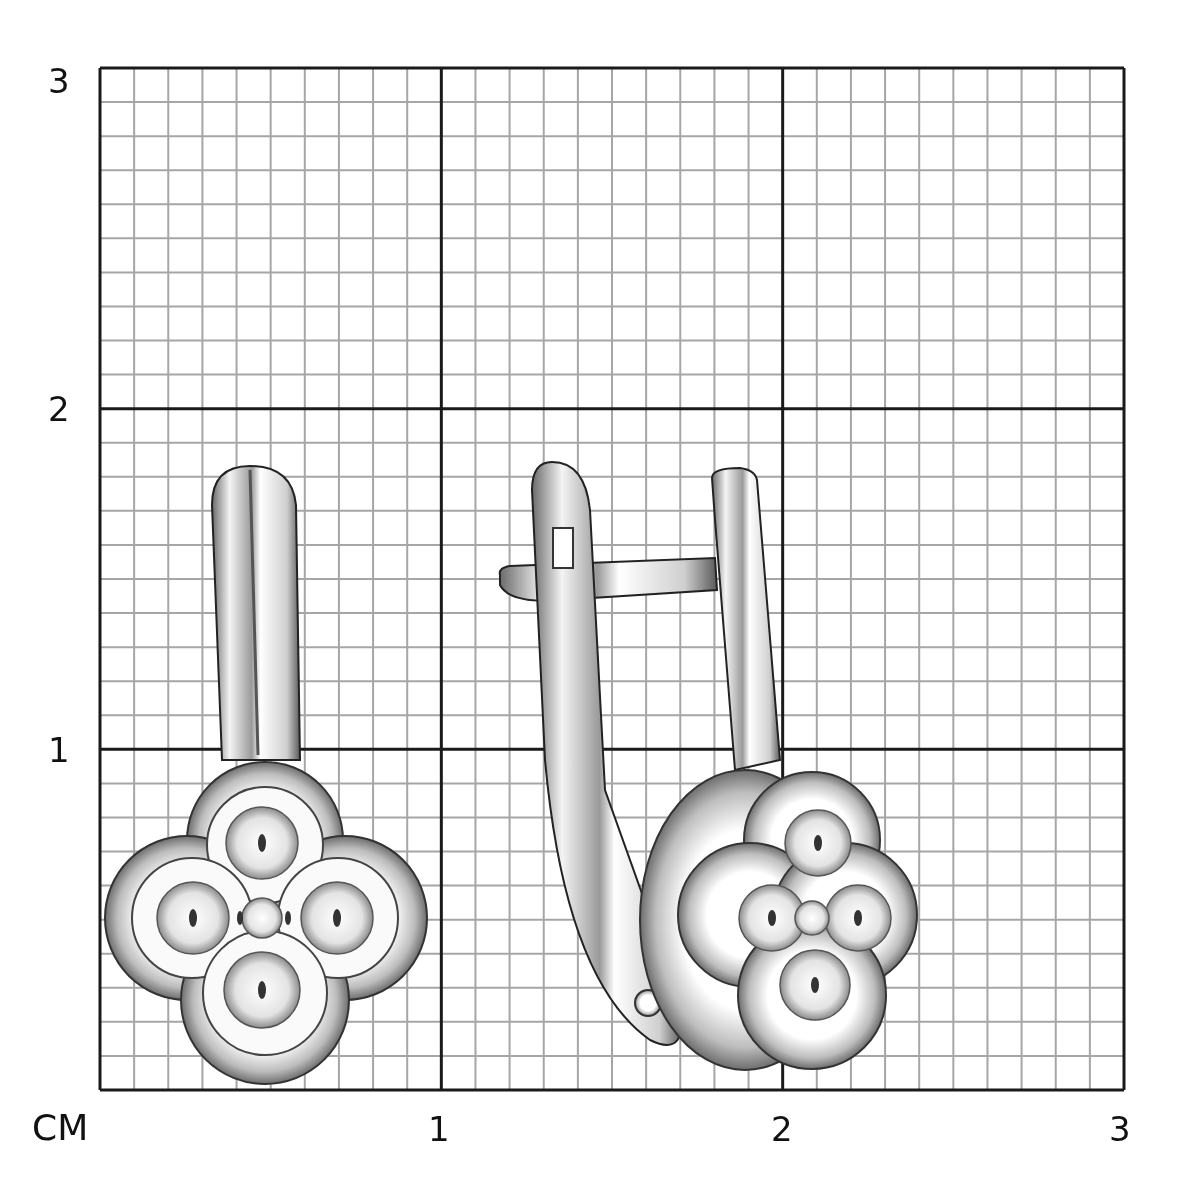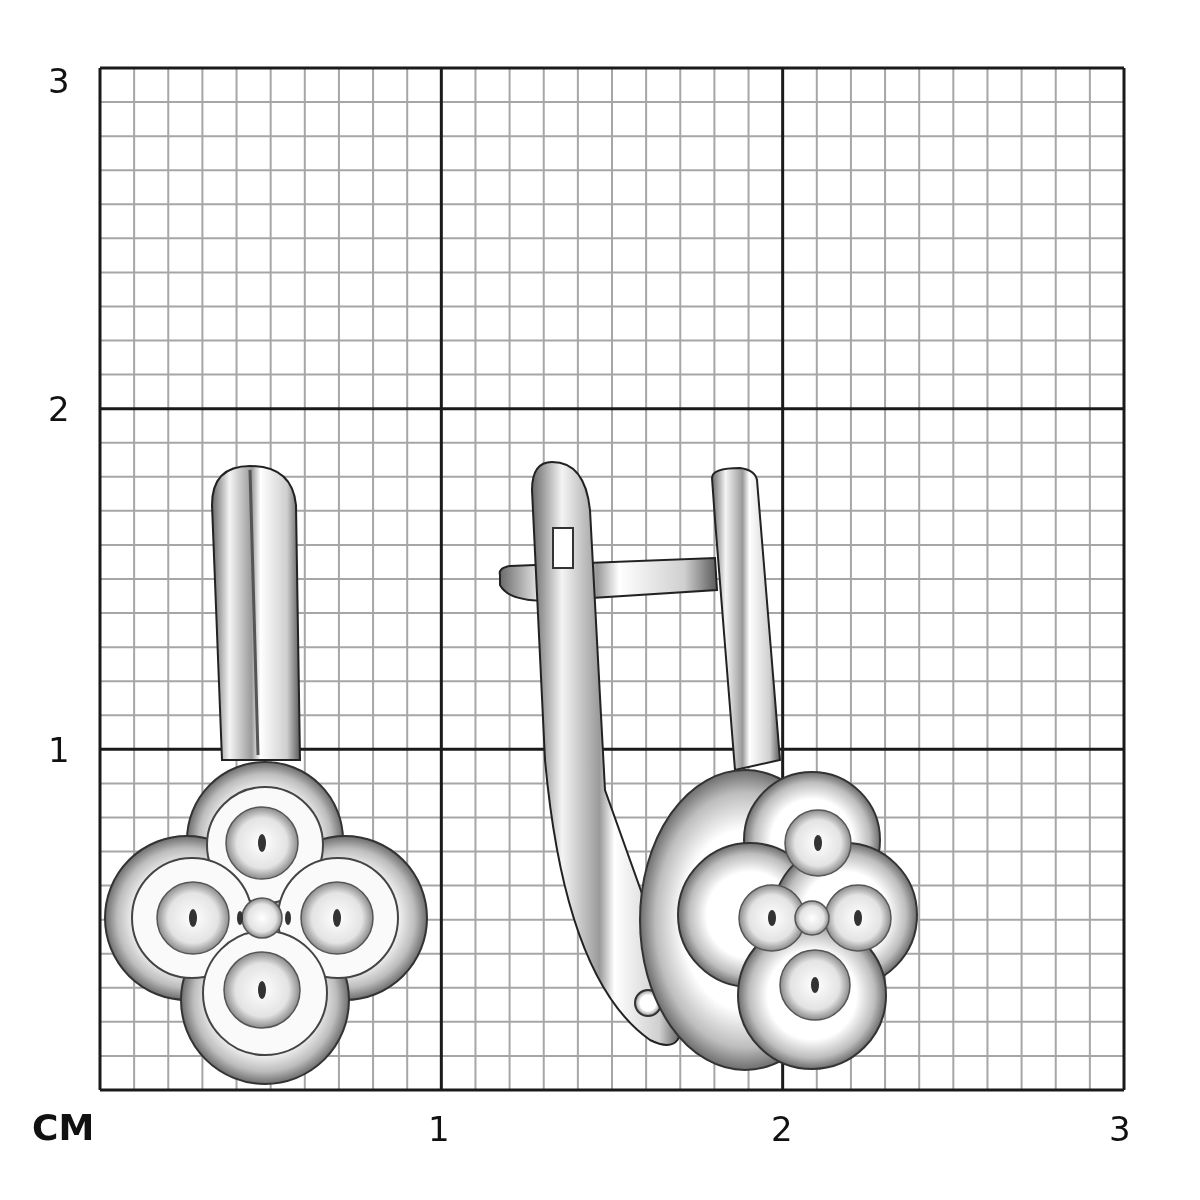--- a/index.html
+++ b/index.html
@@ -1,19 +1,19 @@
 <!DOCTYPE html>
 <html><head>
 <meta charset="utf-8">
 <style>
   html, body { margin: 0; padding: 0; background: #ffffff; }
   body { width: 1200px; height: 1200px; position: relative; overflow: hidden; font-family: "DejaVu Sans", sans-serif; }
   .stage { position: absolute; left: 0; top: 0; width: 1200px; height: 1200px; }
   .label { position: absolute; color: #111; font-size: 34px; line-height: 1; }
-  .label.unit { font-weight: bold; font-size: 36px; font-family: "DejaVu Sans", sans-serif; }
+  .label.unit { font-weight: normal; font-size: 36px; font-family: "DejaVu Sans", sans-serif; }
   svg { position: absolute; left: 0; top: 0; }
 </style>
 </head>
 <body>
 
 <div class="stage">
 
   <svg width="1200" height="1200" viewBox="0 0 1200 1200">
     <defs>
       <linearGradient id="metal" x1="0" x2="1" y1="0" y2="0">

